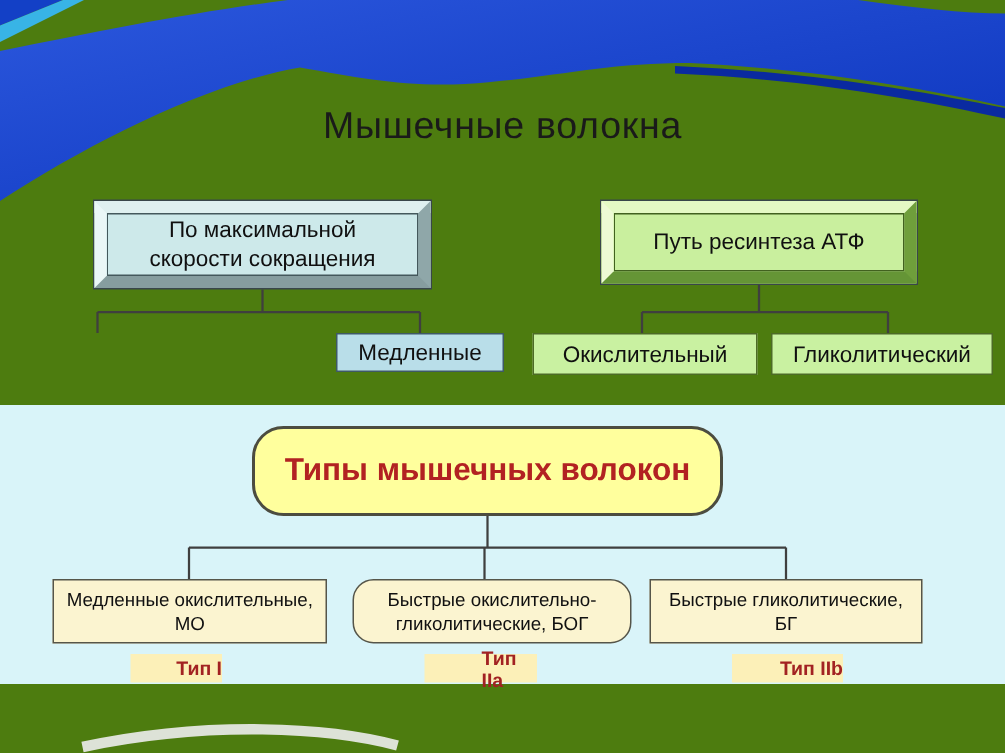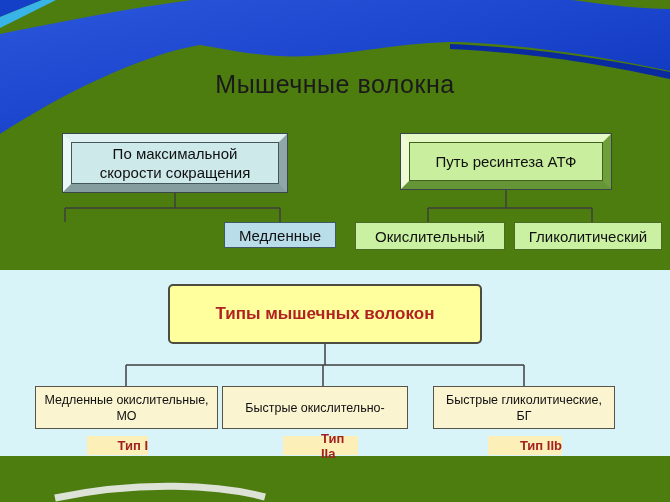--- a/index.html
+++ b/index.html
@@ -40,22 +40,22 @@
   }
   .leaf.blue{background:#b9dee9;border:1.5px solid #3f5a66;}
   .leaf.green{background:#c9f1a1;border:1.5px solid #4c6b26;}
 
   
   .panel{position:absolute;left:0;top:270px;width:670px;height:186px;background:#d9f4f9;}
 
   .types-root{
     position:absolute;left:168px;top:284px;width:314px;height:60px;
     box-sizing:border-box;background:#ffff9d;border:2px solid #4c4c40;
-    border-radius:5px;display:flex;align-items:center;justify-content:center;
-    font-size:17px;font-weight:bold;color:#b22222;
+    border-radius:21px;display:flex;align-items:center;justify-content:center;
+    font-size:21px;font-weight:bold;color:#b22222;
   }
 
   .fiber-box{
     position:absolute;top:386px;height:43px;box-sizing:border-box;
     background:#fbf4d0;border:1.5px solid #55554a;display:flex;
     flex-direction:column;align-items:center;justify-content:center;
     font-size:12.5px;line-height:16px;color:#101010;text-align:center;
   }
   .type-tag{
     position:absolute;top:436px;height:19px;box-sizing:border-box;
@@ -143,22 +143,23 @@
   </svg>
 
   <div class="types-root">
     <span>Типы мышечных волокон</span>
   </div>
 
   <div class="fiber-box" style="left:35px;width:183px;">
     <span>Медленные окислительные,</span>
     <span>МО</span>
   </div>
-  <div class="fiber-box" style="left:222px;width:186px;">
+  <div class="fiber-box" style="left:235px;width:186px;border-radius:14px;">
     <span>Быстрые окислительно-</span>
+    <span>гликолитические, БОГ</span>
   </div>
   <div class="fiber-box" style="left:433px;width:182px;">
     <span>Быстрые гликолитические,</span>
     <span>БГ</span>
   </div>
 
   <div class="type-tag" style="left:87px;width:61px;">
     <span>Тип I</span>
   </div>
   <div class="type-tag" style="left:283px;width:75px;padding-left:38px;">

